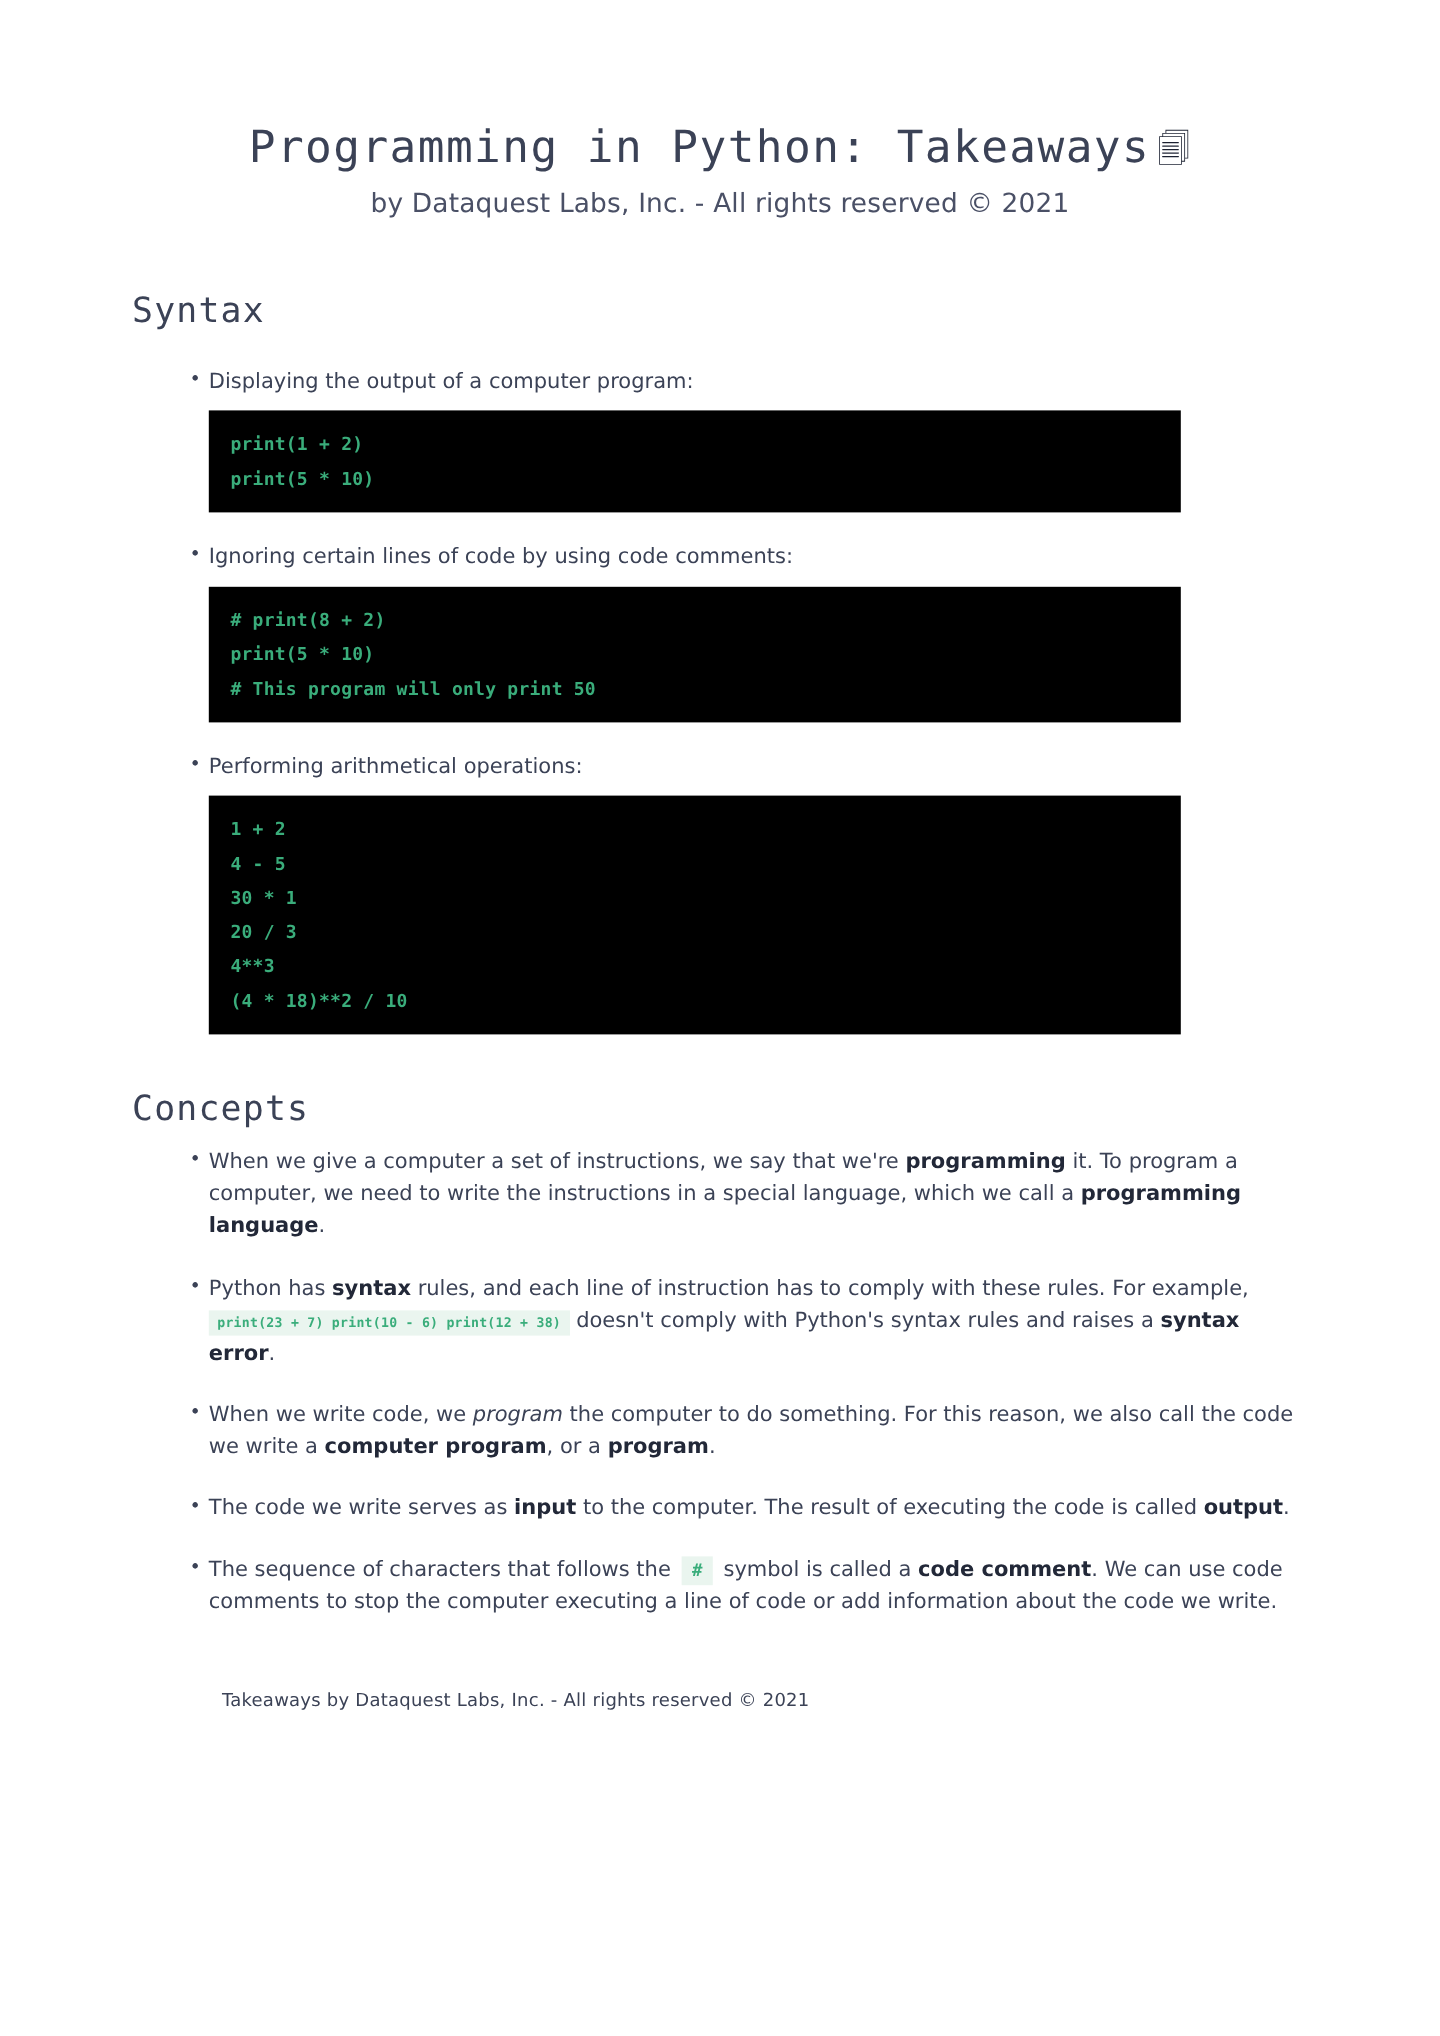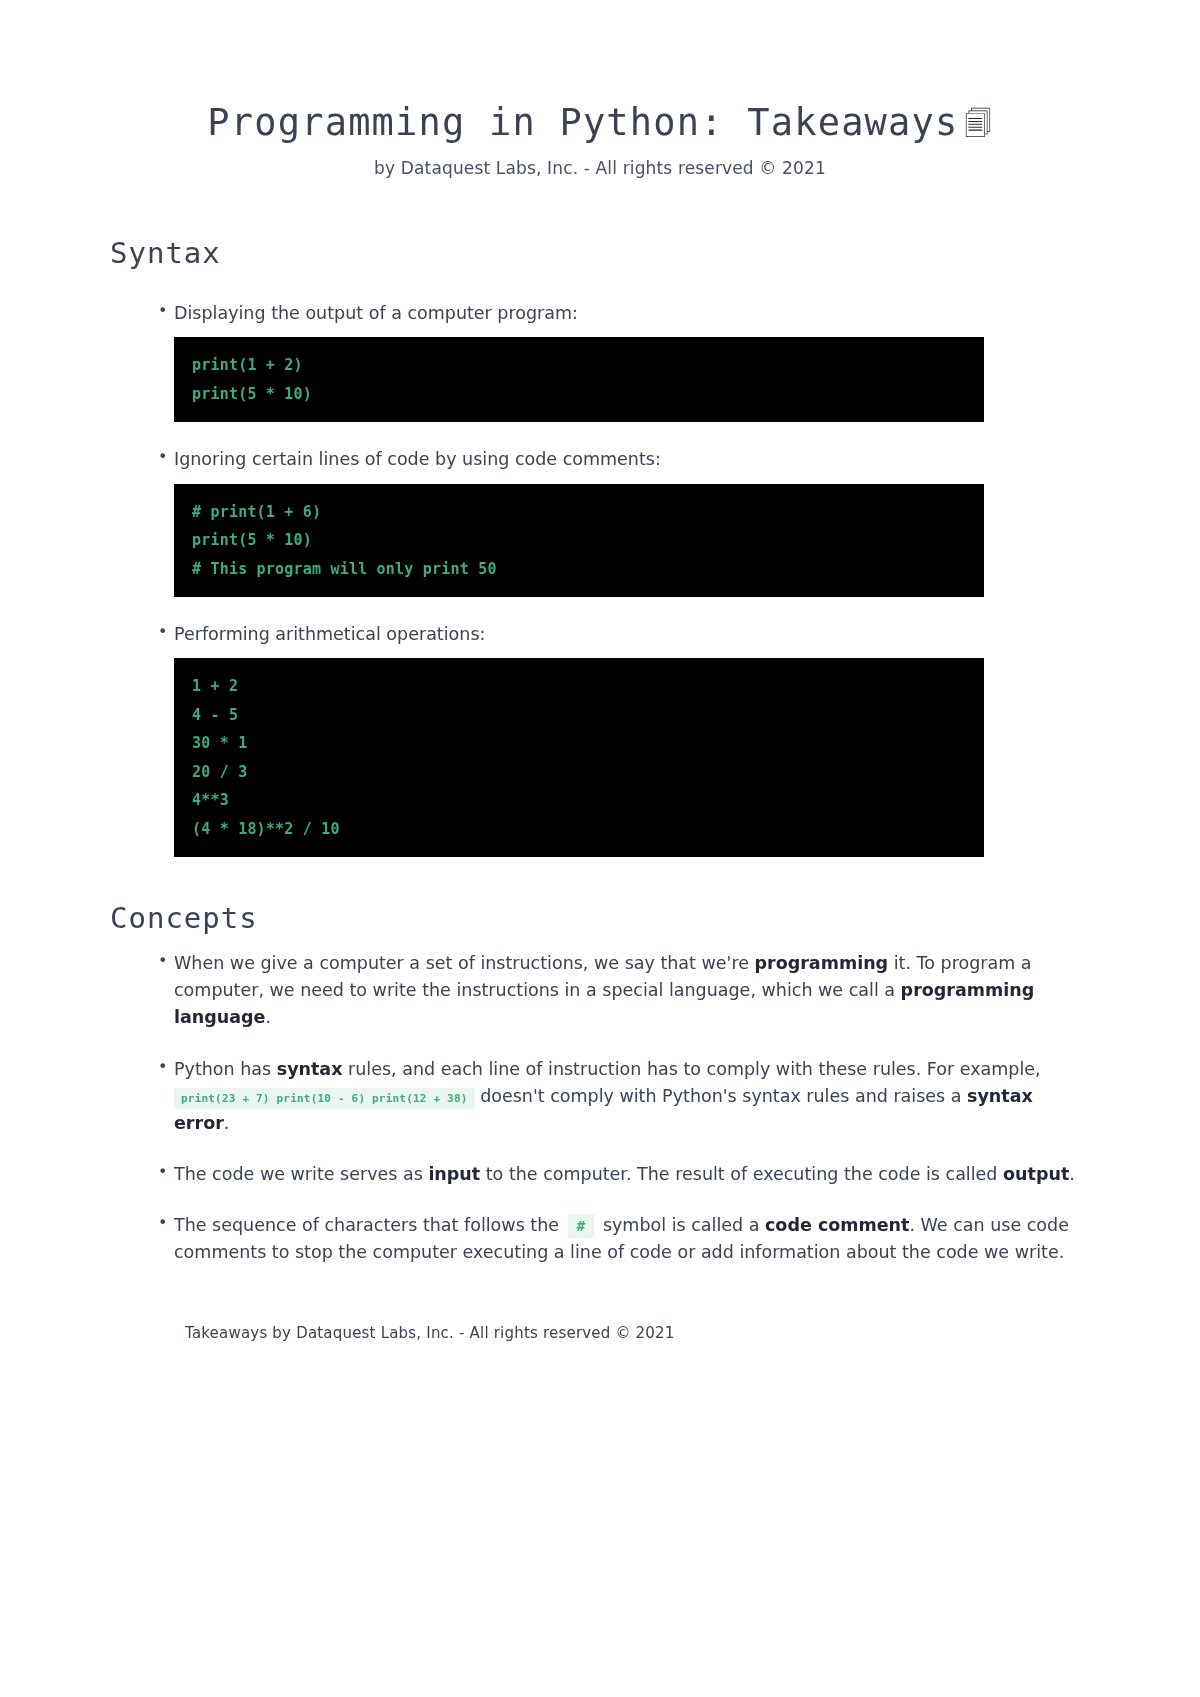--- a/index.html
+++ b/index.html
@@ -45,21 +45,21 @@
   }
   .title-icon {
     display: inline-block;
     font-family: "DejaVu Sans", sans-serif;
     font-size: 27px;
     vertical-align: 2px;
     margin-left: 6px;
     color: #1b2030;
   }
   .doc-subtitle {
-    font-size: 17px;
+    font-size: 22px;
     color: #4a5066;
     margin: 12px 0 0 0;
     font-weight: 400;
     letter-spacing: .15px;
   }
 
   
   .section-heading {
     font-family: "DejaVu Sans Mono", monospace;
     font-size: 29px;
@@ -169,21 +169,21 @@
         <li>
           <span class="bullet-text">Displaying the output of a computer program:</span>
           <div class="code-block">
             <div class="code-line">print(1 + 2)</div>
             <div class="code-line">print(5 * 10)</div>
           </div>
         </li>
         <li>
           <span class="bullet-text">Ignoring certain lines of code by using code comments:</span>
           <div class="code-block">
-            <div class="code-line"># print(1 + 6)</div>
+            <div class="code-line"># print(8 + 2)</div>
             <div class="code-line">print(5 * 10)</div>
             <div class="code-line"># This program will only print 50</div>
           </div>
         </li>
         <li>
           <span class="bullet-text">Performing arithmetical operations:</span>
           <div class="code-block">
             <div class="code-line">1 + 2</div>
             <div class="code-line">4 - 5</div>
             <div class="code-line">30 * 1</div>
@@ -191,20 +191,21 @@
             <div class="code-line">4**3</div>
             <div class="code-line">(4 * 18)**2 / 10</div>
           </div>
         </li>
       </ul>
 
     <h2 class="section-heading sec-concepts">Concepts</h2>
     <ul class="bullets concepts-list" id="concepts-list">
         <li><span>When we give a computer a set of instructions, we say that we're </span><strong>programming</strong><span> it. To program a computer, we need to write the instructions in a special language, which we call a </span><strong>programming language</strong><span>.</span></li>
         <li><span>Python has </span><strong>syntax</strong><span> rules, and each line of instruction has to comply with these rules. For example, </span><code class="inline">print(23 + 7) print(10 - 6) print(12 + 38)</code><span> doesn't comply with Python's syntax rules and raises a </span><strong>syntax error</strong><span>.</span></li>
+        <li><span>When we write code, we </span><em>program</em><span> the computer to do something. For this reason, we also call the code we write a </span><strong>computer program</strong><span>, or a </span><strong>program</strong><span>.</span></li>
         <li><span>The code we write serves as </span><strong>input</strong><span> to the computer. The result of executing the code is called </span><strong>output</strong><span>.</span></li>
         <li><span>The sequence of characters that follows the </span><code class="inline-hash">#</code><span> symbol is called a </span><strong>code comment</strong><span>. We can use code comments to stop the computer executing a line of code or add information about the code we write.</span></li>
       </ul>
 
     <div class="doc-footer">Takeaways by Dataquest Labs, Inc. - All rights reserved ©  2021</div>
 
   </div>
 </div>
 
 </body></html>

